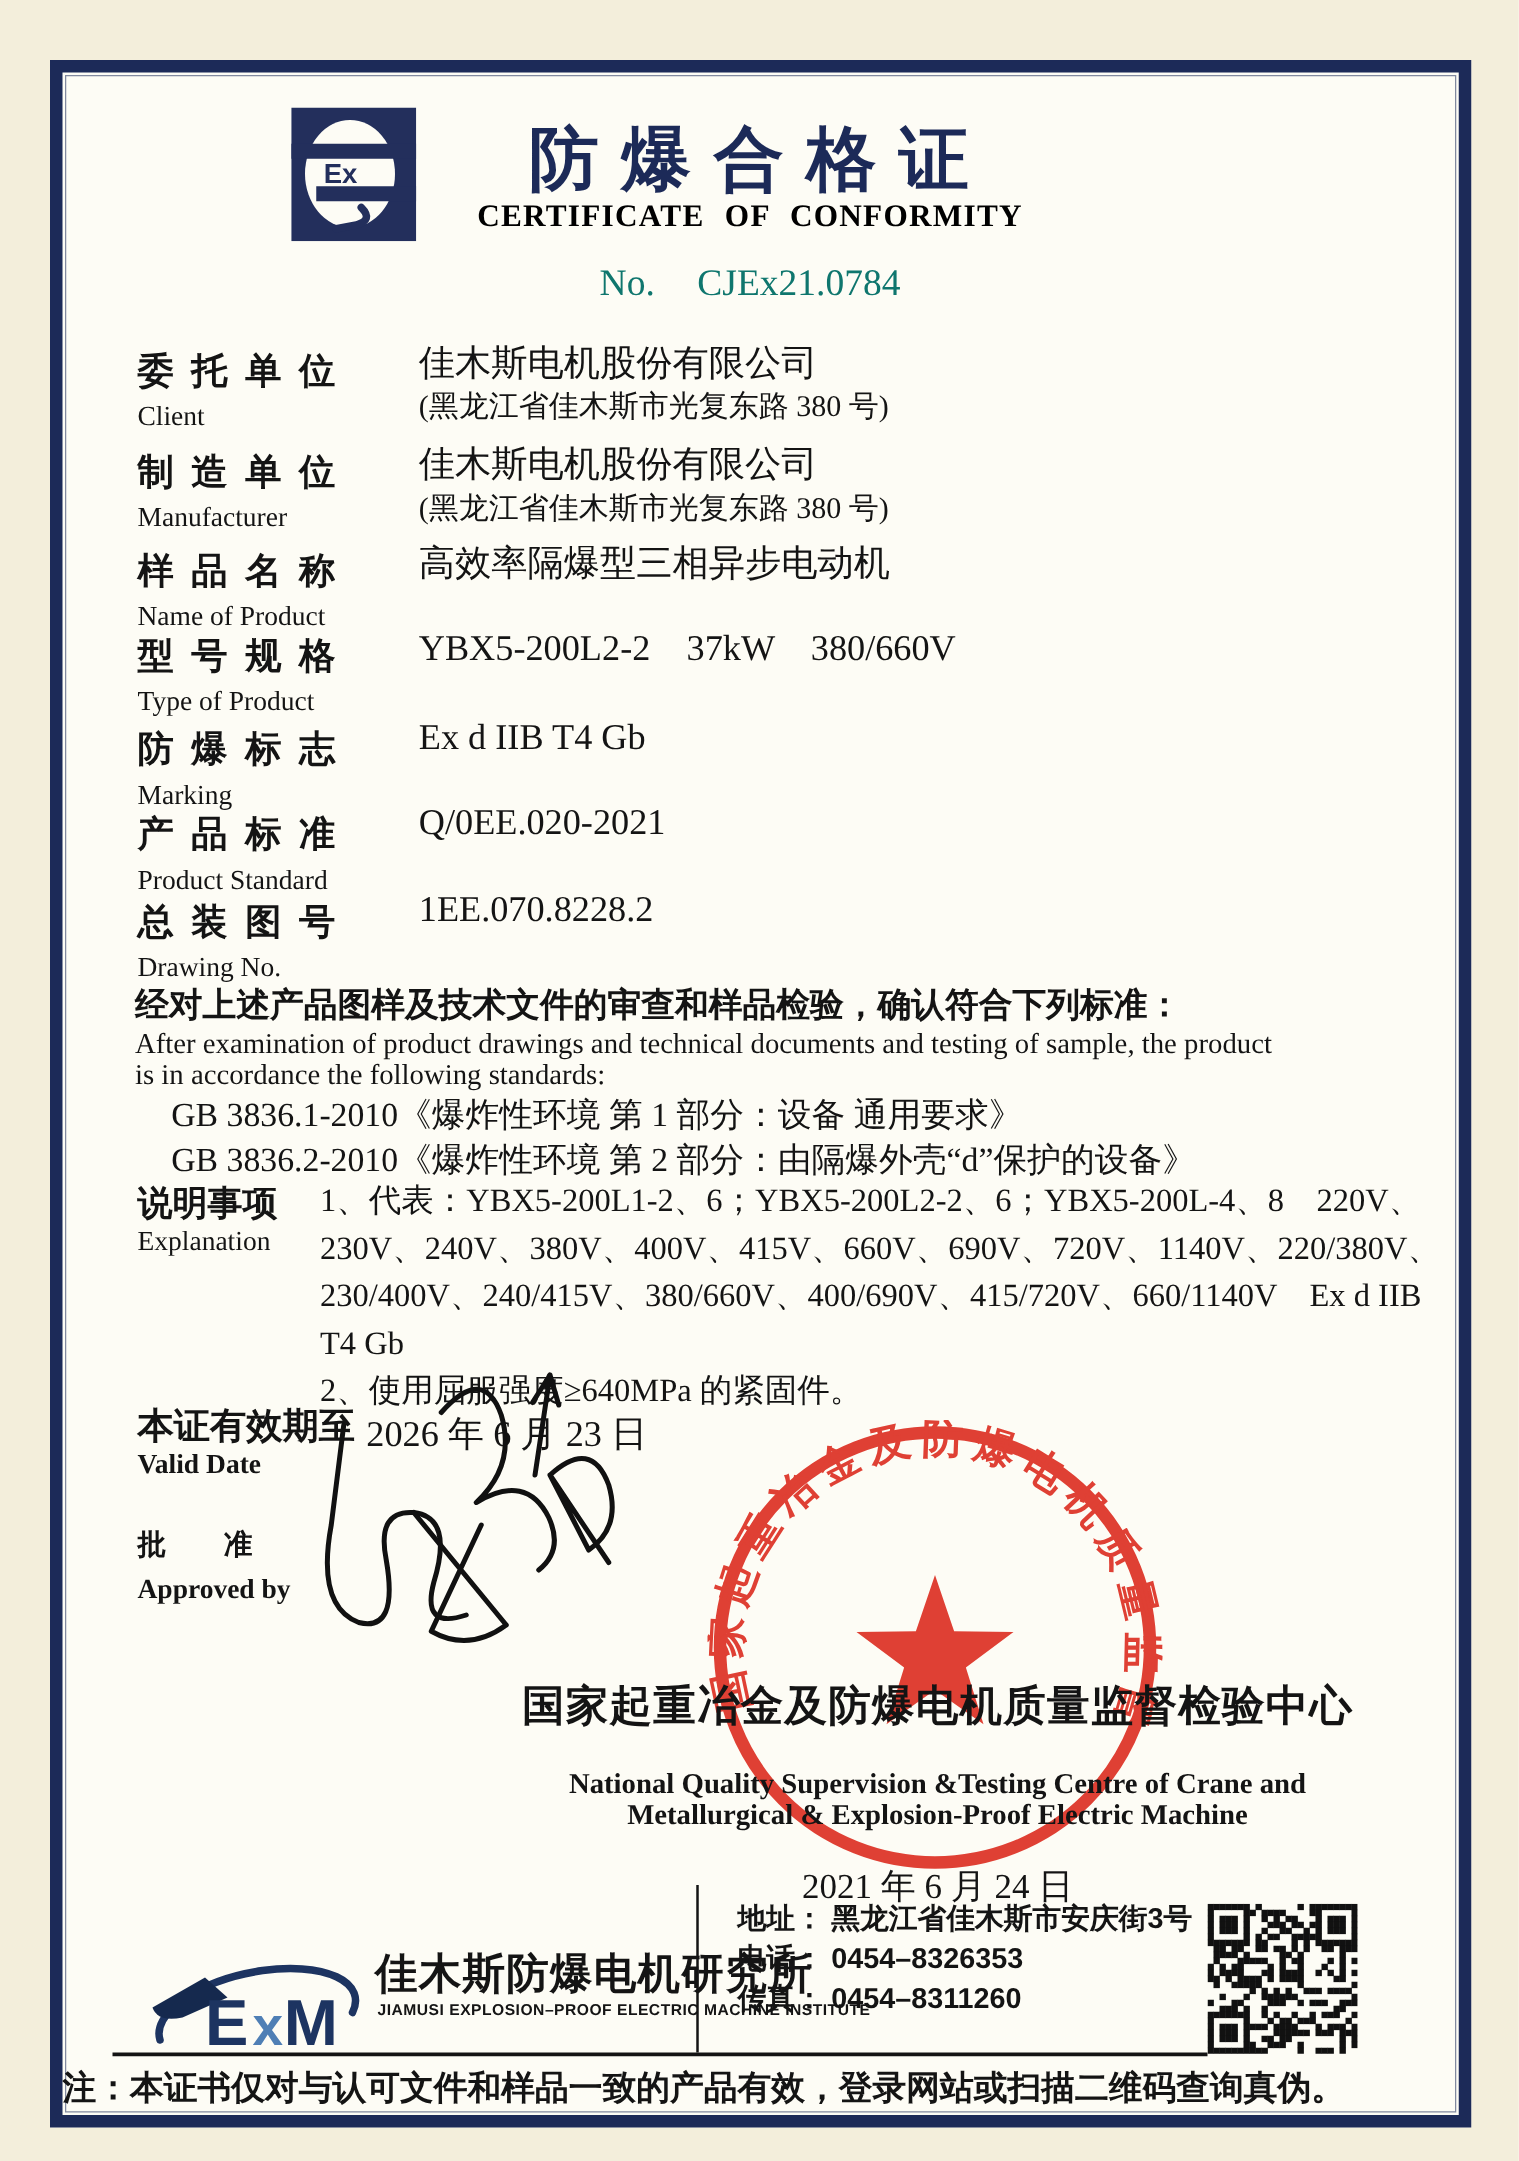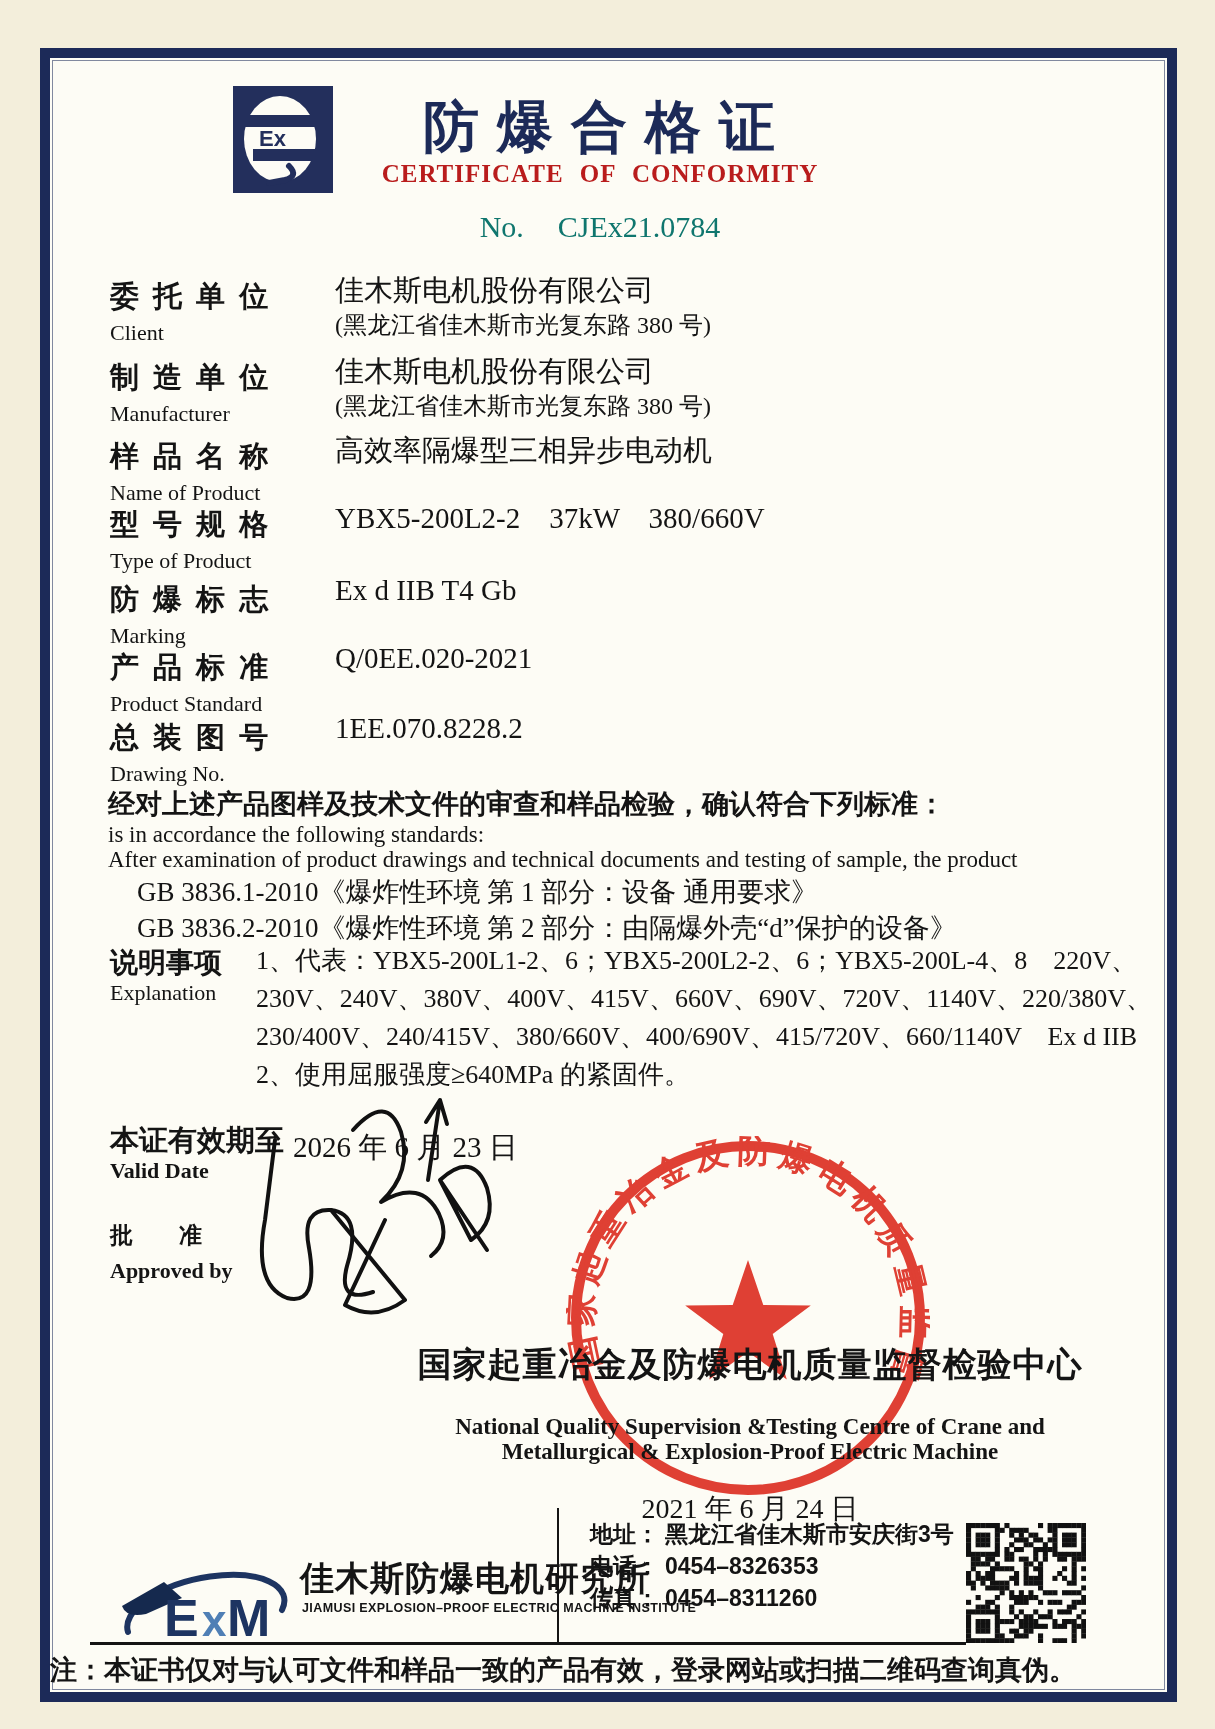--- a/index.html
+++ b/index.html
@@ -21,21 +21,21 @@
   .abs{position:absolute;}
 
   
   .title-cn{
     position:absolute;left:180px;top:32px;width:740px;text-align:center;
     font-size:56px;font-weight:bold;color:#1c2a58;letter-spacing:2px;
     font-family:"Liberation Serif","DejaVu Serif",serif;white-space:nowrap;
   }
   .title-en{
     position:absolute;left:180px;top:102px;width:740px;text-align:center;
-    font-size:25px;font-weight:bold;color:#b91c1c;letter-spacing:1px;word-spacing:9px;white-space:nowrap;
+    font-size:25px;font-weight:bold;color:#000000;letter-spacing:1px;word-spacing:9px;white-space:nowrap;
   }
   .cert-no{
     position:absolute;left:180px;top:152px;width:740px;text-align:center;
     font-size:30px;color:#0f766e;white-space:nowrap;
   }
   .cert-no .gap{display:inline-block;width:34px;}
 
   
   .frow{position:absolute;left:60px;right:36px;height:80px;}
   .lab-cn{
@@ -167,32 +167,33 @@
     <div class="val">Q/0EE.020-2021</div>
   </div>
   <div class="frow" style="top:660px">
     <div class="lab-cn">总 装 图 号</div>
     <div class="lab-en">Drawing No.</div>
     <div class="val">1EE.070.8228.2</div>
   </div>
 
   <div class="stmt-cn">经对上述产品图样及技术文件的审查和样品检验，确认符合下列标准：</div>
   <div class="stmt-en">
+    <div>After examination of product drawings and technical documents and testing of sample, the product</div>
     <div>is in accordance the following standards:</div>
-    <div>After examination of product drawings and technical documents and testing of sample, the product</div>
   </div>
   <div class="std-line" style="top:816px">GB 3836.1-2010《爆炸性环境 第 1 部分：设备 通用要求》</div>
   <div class="std-line" style="top:852px">GB 3836.2-2010《爆炸性环境 第 2 部分：由隔爆外壳“d”保护的设备》</div>
 
   <div class="exp-lab-cn">说明事项</div>
   <div class="exp-lab-en">Explanation</div>
   <div class="exp-lines">
     <div>1、代表：YBX5-200L1-2、6；YBX5-200L2-2、6；YBX5-200L-4、8　220V、</div>
     <div>230V、240V、380V、400V、415V、660V、690V、720V、1140V、220/380V、</div>
     <div>230/400V、240/415V、380/660V、400/690V、415/720V、660/1140V　Ex d IIB</div>
+    <div>T4 Gb</div>
     <div>2、使用屈服强度≥640MPa 的紧固件。</div>
   </div>
 
   <div class="valid-lab">本证有效期至</div>
   <div class="valid-en">Valid Date</div>
   <div class="valid-val">2026 年 6 月 23 日</div>
 
   <div class="appr-lab">批　　准</div>
   <div class="appr-en">Approved by</div>
 

